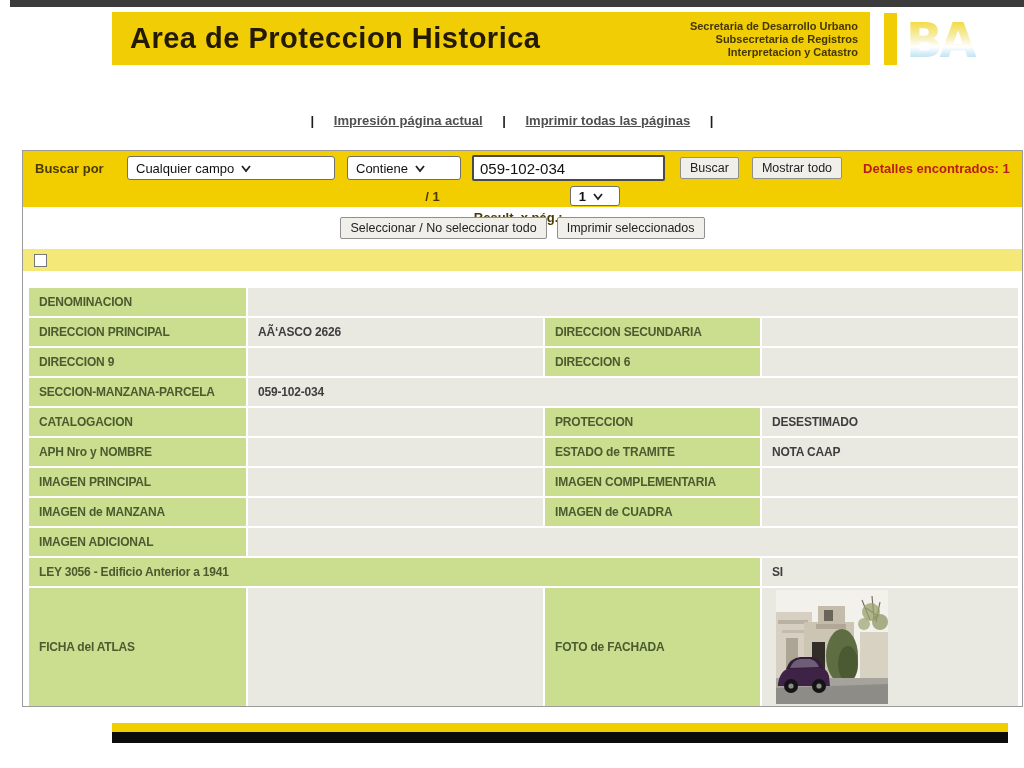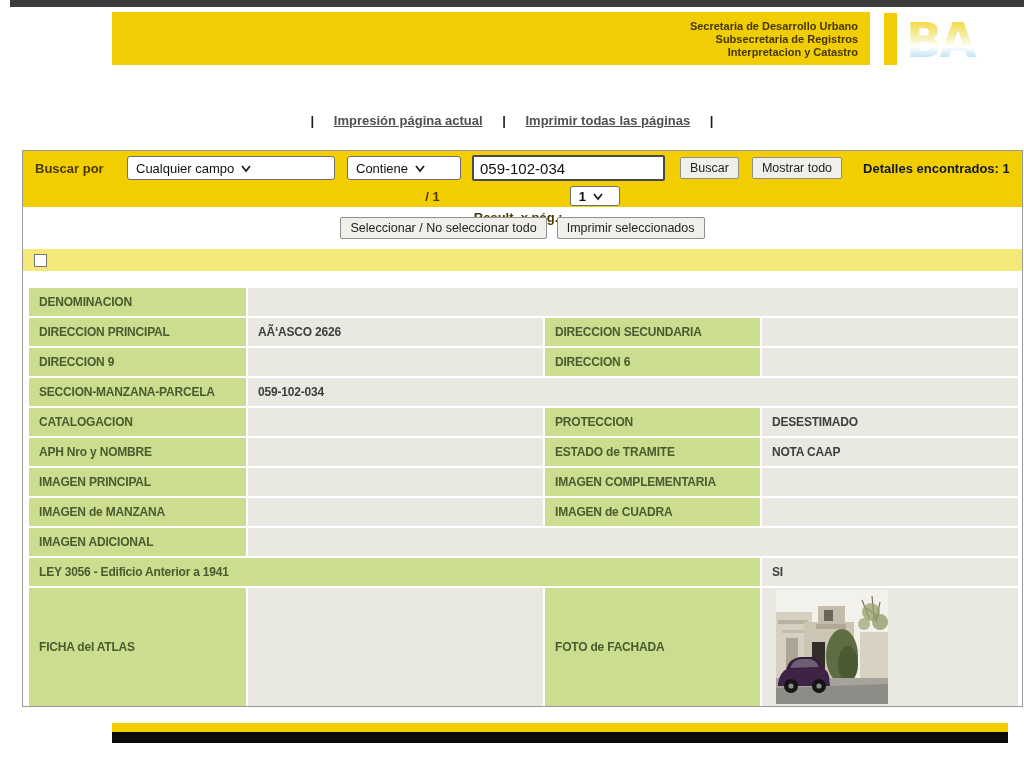--- a/index.html
+++ b/index.html
@@ -39,21 +39,21 @@
   #sel-field { width:208px; }
   #sel-operator { width:114px; margin-left:12px; }
   #query-input { margin-left:11px; width:193px; height:26px; border:2px solid #4a4a4a;
     border-radius:2px; font-size:15px; font-family:"Liberation Sans",sans-serif;
     padding:0 6px; color:#111; }
   .btn { background:#f0efea; border:1px solid #8f8f8f; border-radius:2px;
     font-size:12.5px; color:#222; height:22px; padding:0 9px; cursor:pointer;
     font-family:"Liberation Sans",sans-serif; }
   #buscar-btn { margin-left:15px; }
   #mostrar-btn { margin-left:13px; }
-  #detalles { margin-left:21px; font-size:13px; font-weight:bold; color:#0f172a; }
+  #detalles { margin-left:21px; font-size:13px; font-weight:bold; color:#b91c1c; }
 
   #pager-row { height:22px; display:flex; align-items:center; justify-content:center;
     font-size:13px; font-weight:bold; color:#4a3a00; }
   #pager-of { margin-right:34px; }
   #perpage-label { margin-right:7px;margin-top:42px; }
   #perpage-sel { width:50px; height:20px; }
 
   #actions-row { height:42px; background:#fff; display:flex; align-items:center;
     justify-content:center; gap:10px; }
 
@@ -78,20 +78,21 @@
   
   #footer-yellow { position:absolute; left:112px; top:723px; width:896px; height:9px; background:#F2CE00; }
   #footer-black  { position:absolute; left:112px; top:732px; width:896px; height:11px; background:#0b0b0b; }
 </style>
 </head>
 <body>
 
 <div id="topstrip"></div>
 
 <div id="header-box">
+  <div id="header-title">Area de Proteccion Historica</div>
   <div id="org-block">
     <div>Secretaria de Desarrollo Urbano</div>
     <div>Subsecretaria de Registros</div>
     <div>Interpretacion y Catastro</div>
   </div>
 </div>
 <div id="header-sep"></div>
 <svg id="ba-logo" viewBox="0 0 76 50">
   <defs>
     <linearGradient id="bagrad" x1="0" y1="0" x2="0" y2="1">

